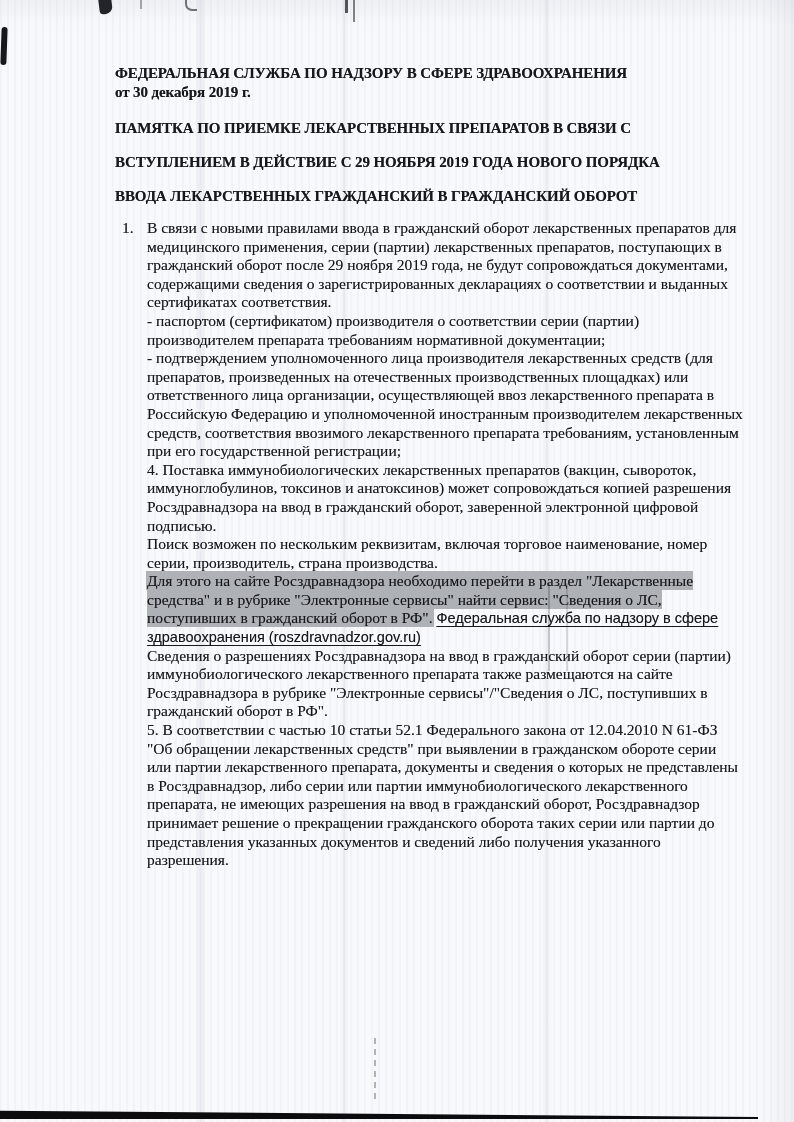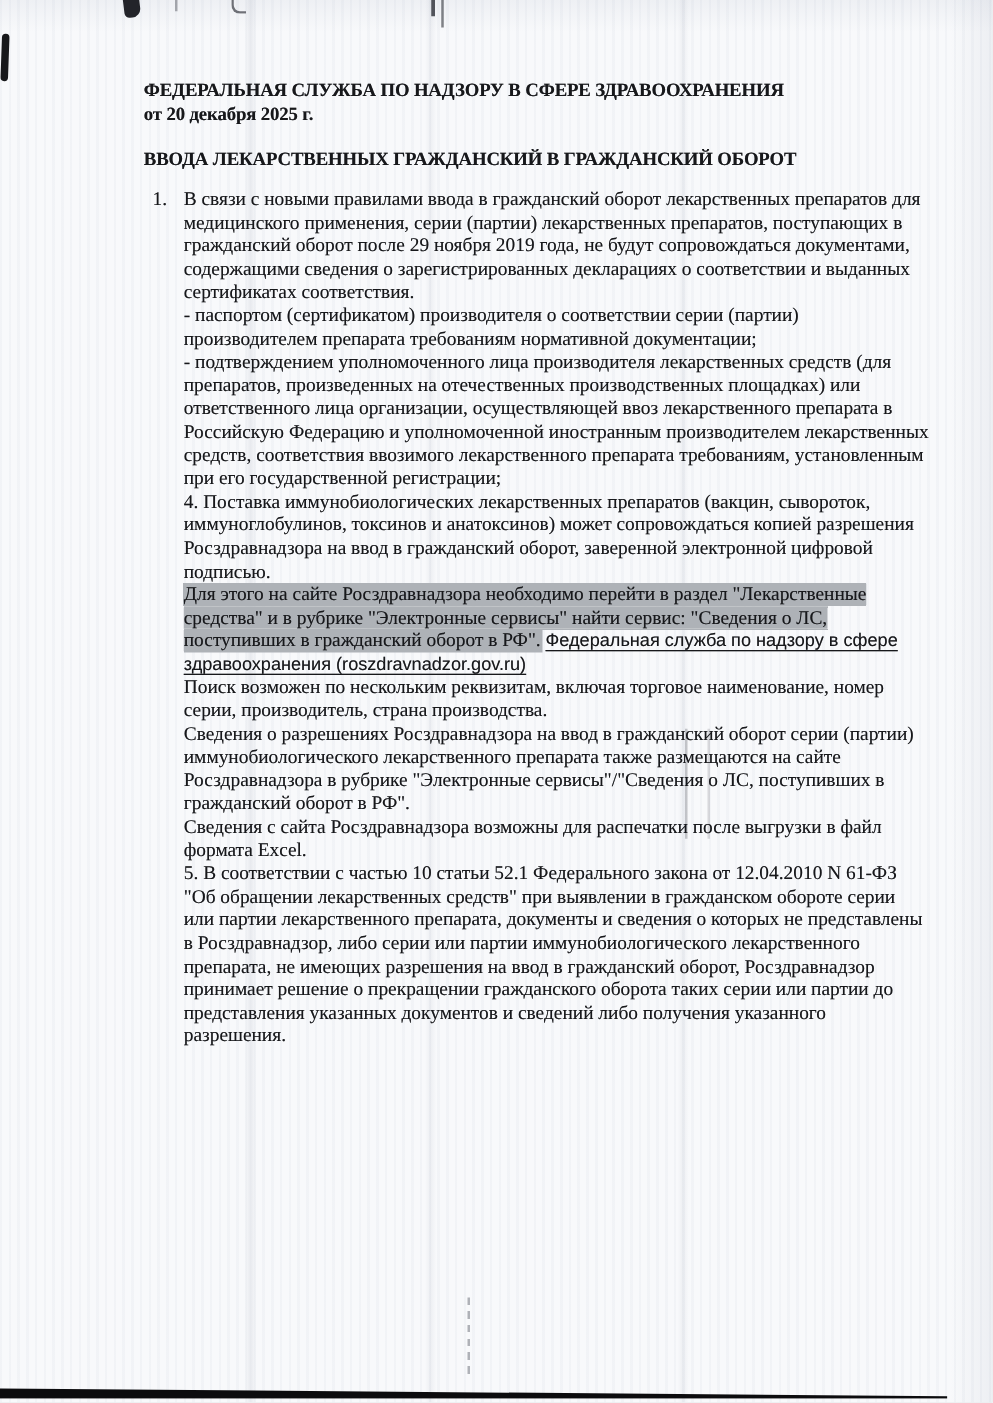--- a/index.html
+++ b/index.html
@@ -64,36 +64,37 @@
   <div class="top-dash-b"></div>
   <div class="top-dash-c"></div>
   <div class="top-curl"></div>
   <div class="bottom-wedge"></div>
   <div class="bottom-dashes"></div>
   <div class="noise-line noise-hl-1"></div>
   <div class="noise-line noise-hl-2"></div>
 
   <div class="doc">
     <div class="issuer">ФЕДЕРАЛЬНАЯ СЛУЖБА ПО НАДЗОРУ В СФЕРЕ ЗДРАВООХРАНЕНИЯ</div>
-    <div class="date">от 20 декабря 2025 г.</div>
+    <div class="date">от 30 декабря 2019 г.</div>
 
     <div class="title">
+      <div class="t-line">ПАМЯТКА ПО ПРИЕМКЕ ЛЕКАРСТВЕННЫХ ПРЕПАРАТОВ В СВЯЗИ С</div>
+      <div class="t-line">ВСТУПЛЕНИЕМ В ДЕЙСТВИЕ С 29 НОЯБРЯ 2019 ГОДА НОВОГО ПОРЯДКА</div>
       <div class="t-line">ВВОДА ЛЕКАРСТВЕННЫХ ГРАЖДАНСКИЙ В ГРАЖДАНСКИЙ ОБОРОТ</div>
     </div>
 
     <div class="body">
       <p class="first-item">
         <span class="item-num">1.</span>
         <span>В связи с новыми правилами ввода в гражданский оборот лекарственных препаратов для медицинского применения, серии (партии) лекарственных препаратов, поступающих в гражданский оборот после 29 ноября 2019 года, не будут сопровождаться документами, содержащими сведения о зарегистрированных декларациях о соответствии и выданных сертификатах соответствия.</span>
       </p>
       <p>- паспортом (сертификатом) производителя о соответствии серии (партии) производителем препарата требованиям нормативной документации;</p>
       <p>- подтверждением уполномоченного лица производителя лекарственных средств (для препаратов, произведенных на отечественных производственных площадках) или ответственного лица организации, осуществляющей ввоз лекарственного препарата в Российскую Федерацию и уполномоченной иностранным производителем лекарственных средств, соответствия ввозимого лекарственного препарата требованиям, установленным при его государственной регистрации;</p>
       <p>4. Поставка иммунобиологических лекарственных препаратов (вакцин, сывороток, иммуноглобулинов, токсинов и анатоксинов) может сопровождаться копией разрешения Росздравнадзора на ввод в гражданский оборот, заверенной электронной цифровой подписью.</p>
 
+      <p>Поиск возможен по нескольким реквизитам, включая торговое наименование, номер серии, производитель, страна производства.</p>
+
       <p><span class="hl">Для этого на сайте Росздравнадзора необходимо перейти в раздел "Лекарственные средства" и в рубрике "Электронные сервисы" найти сервис: "Сведения о ЛС, поступивших в гражданский оборот в РФ".</span> <a class="doclink">Федеральная служба по надзору в сфере здравоохранения (roszdravnadzor.gov.ru)</a></p>
-
-      <p>Поиск возможен по нескольким реквизитам, включая торговое наименование, номер серии, производитель, страна производства.</p>
       <p>Сведения о разрешениях Росздравнадзора на ввод в гражданский оборот серии (партии) иммунобиологического лекарственного препарата также размещаются на сайте Росздравнадзора в рубрике "Электронные сервисы"/"Сведения о ЛС, поступивших в гражданский оборот в РФ".</p>
-      <p>Сведения с сайта Росздравнадзора возможны для распечатки после выгрузки в файл формата Excel.</p>
       <p>5. В соответствии с частью 10 статьи 52.1 Федерального закона от 12.04.2010 N 61-ФЗ "Об обращении лекарственных средств" при выявлении в гражданском обороте серии или партии лекарственного препарата, документы и сведения о которых не представлены в Росздравнадзор, либо серии или партии иммунобиологического лекарственного препарата, не имеющих разрешения на ввод в гражданский оборот, Росздравнадзор принимает решение о прекращении гражданского оборота таких серии или партии до представления указанных документов и сведений либо получения указанного разрешения.</p>
     </div>
   </div>
 </div>
 
 </body></html>

